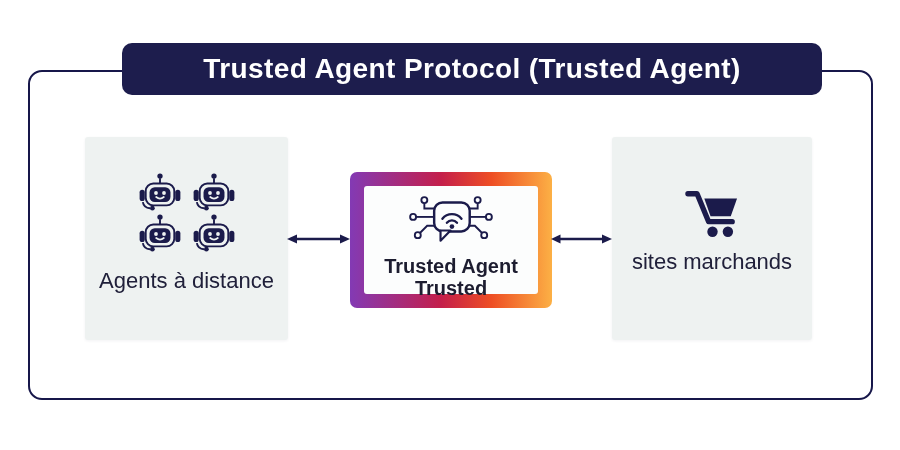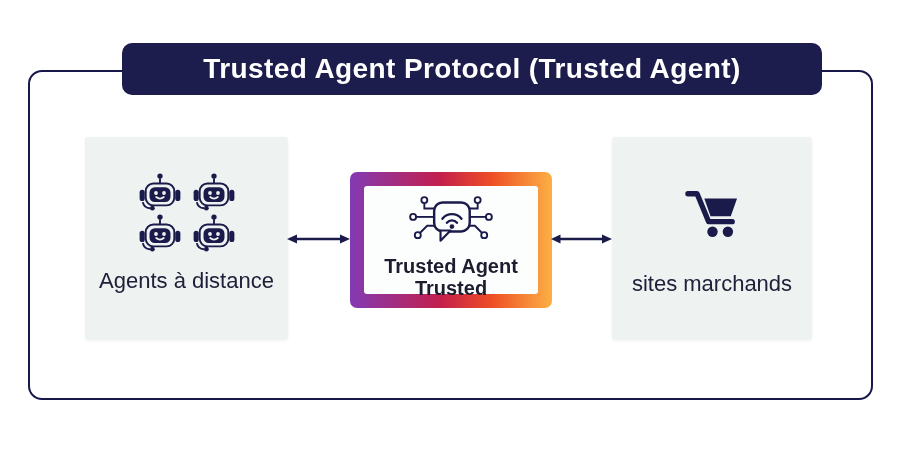--- a/index.html
+++ b/index.html
@@ -30,21 +30,21 @@
   .node-box.right{left:612px;width:200px;}
   .robot-grid{
     margin-top:36px;display:grid;grid-template-columns:48px 48px;grid-template-rows:40px 40px;
     column-gap:6px;row-gap:1px;
   }
   .robot-grid svg{width:48px;height:40px;}
   .cart-wrap{margin-top:48px;height:56px;display:flex;align-items:center;}
   .node-label{
     margin-top:14px;font-size:22px;color:#20203a;white-space:nowrap;
   }
-  .node-box.right .node-label{margin-top:30px;}
+  .node-box.right .node-label{margin-top:8px;}
   
   .protocol-box{
     position:absolute;left:350px;top:172px;width:202px;height:136px;
     background:linear-gradient(90deg,#833ab4 0%,#c41f4b 45%,#ee4e24 70%,#fcb045 100%);
     border-radius:7px;box-sizing:border-box;padding:14px;
   }
   .protocol-inner{
     width:100%;height:100%;background:#fcfdfd;border-radius:3px;box-sizing:border-box;
     display:flex;flex-direction:column;align-items:center;justify-content:flex-start;padding-top:8px;
   }

